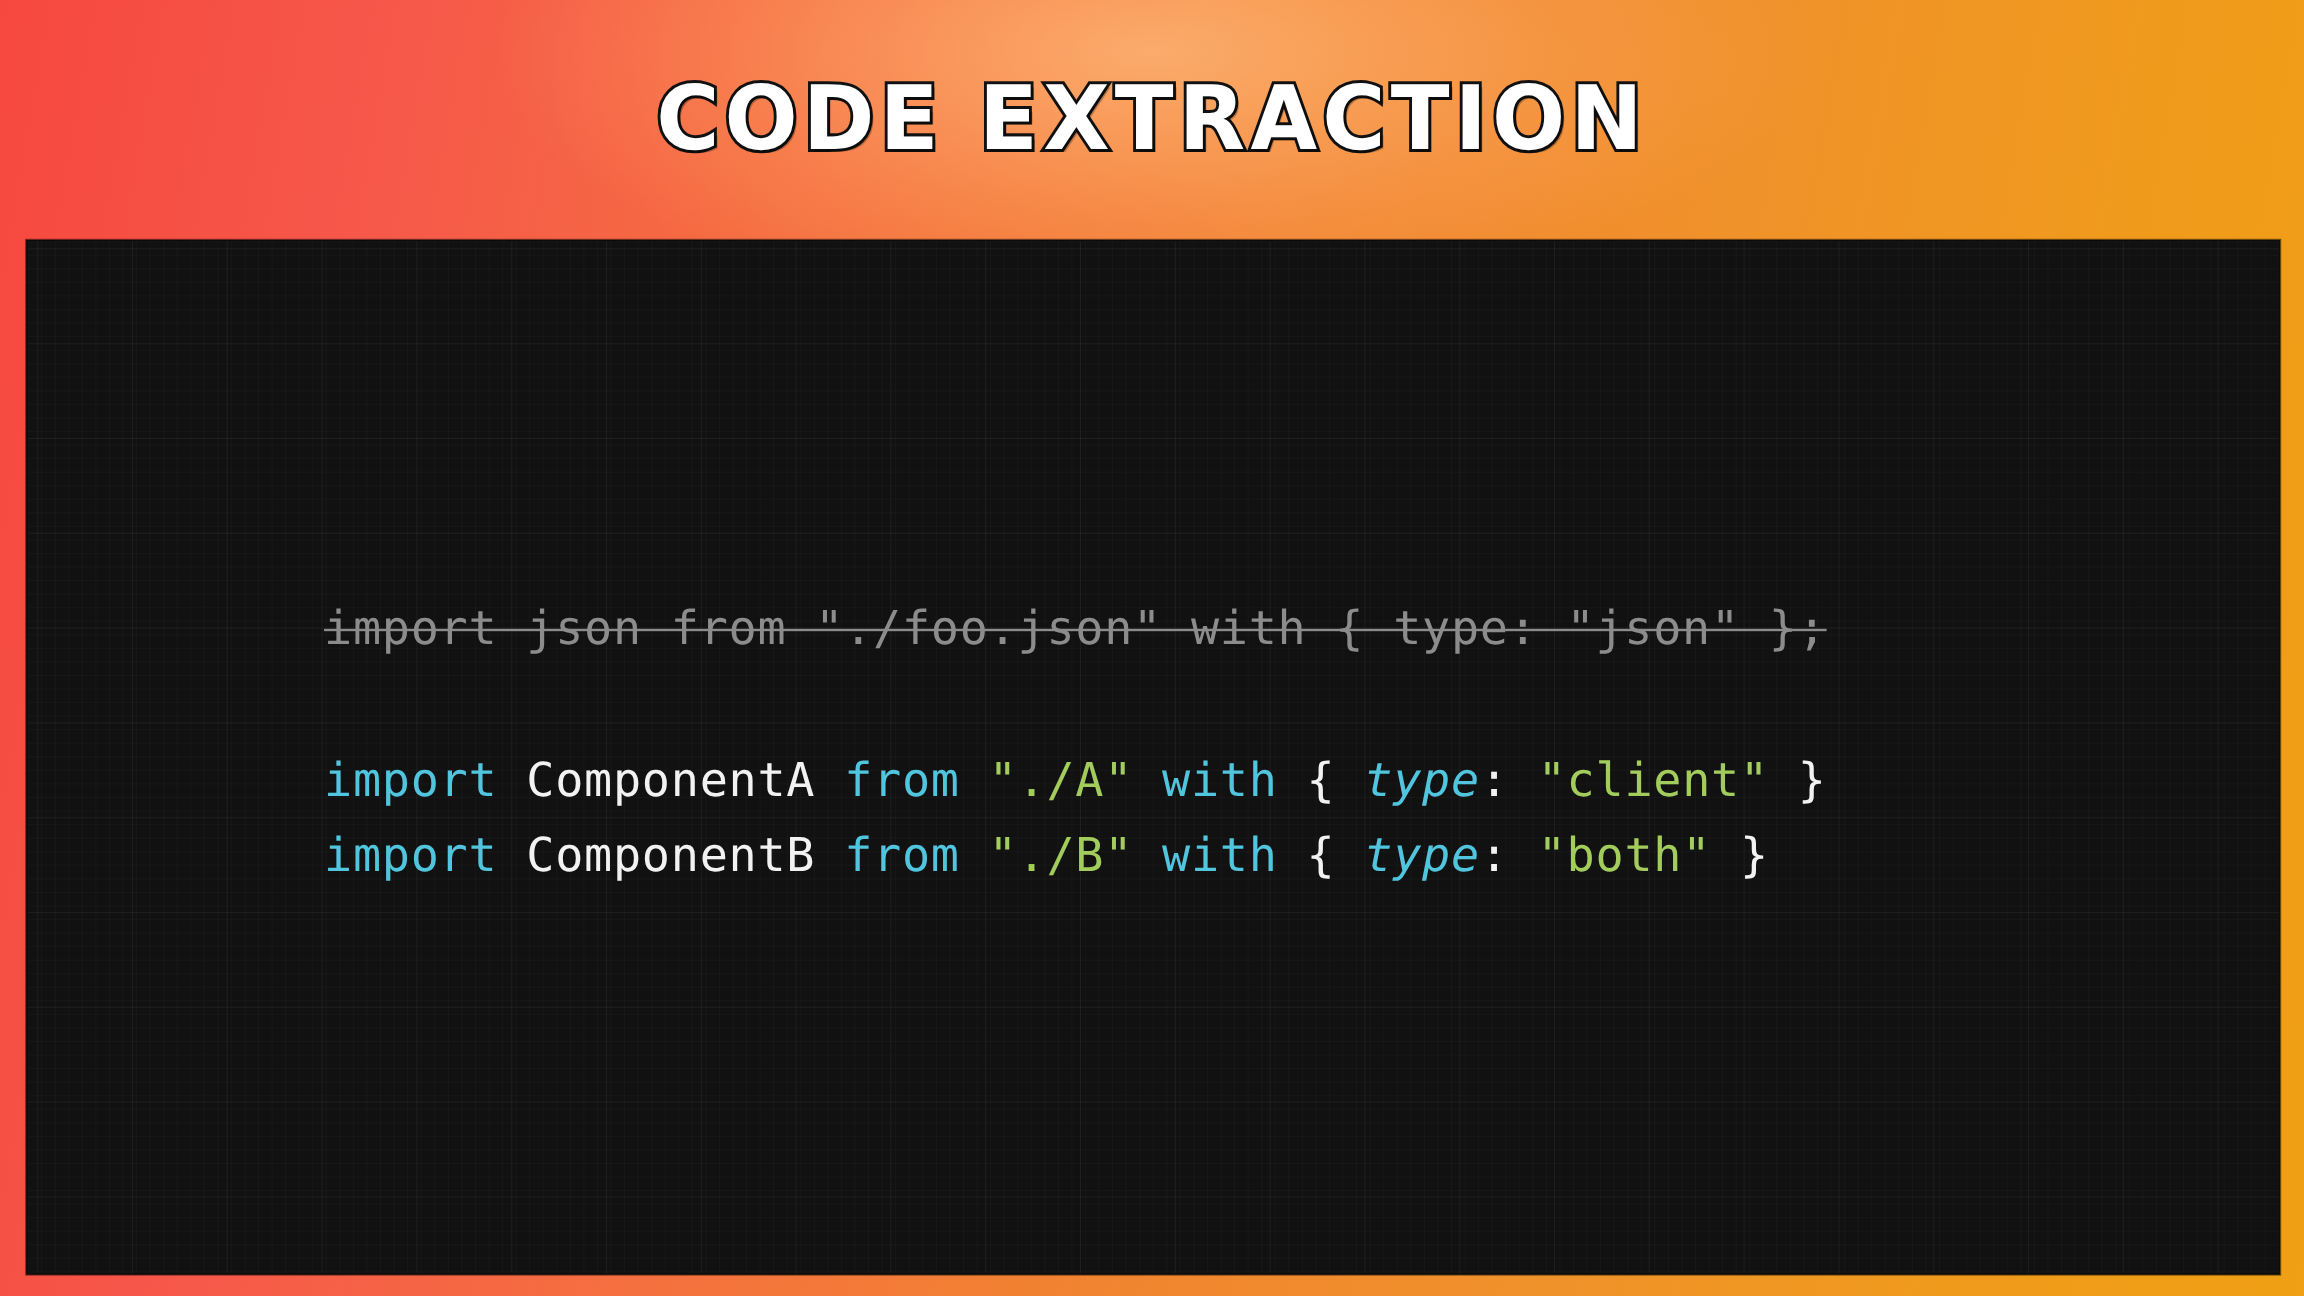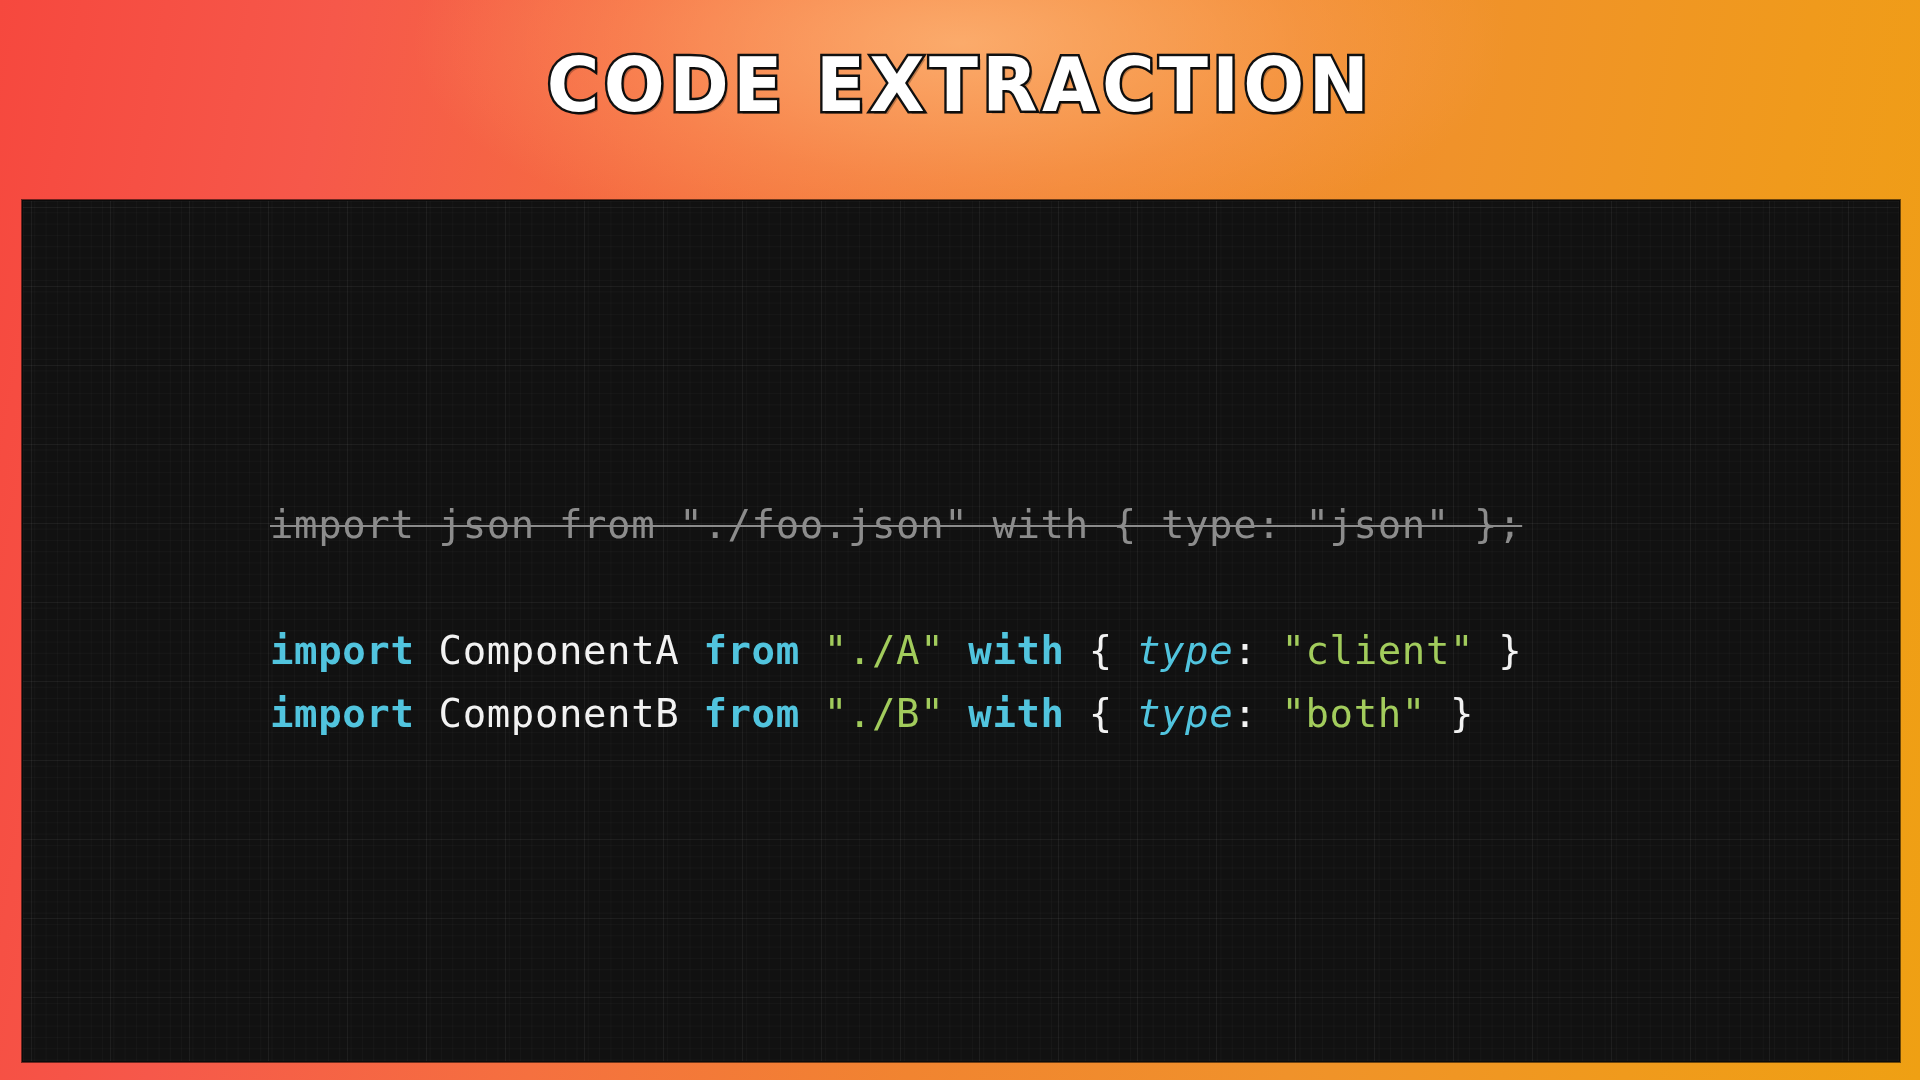--- a/index.html
+++ b/index.html
@@ -16,21 +16,21 @@
   }
 
   
   #title-bar {
     position:absolute;
     top:0; left:0; right:0;
     height:196px;
     display:flex;
     align-items:flex-start;
     justify-content:center;
-    padding-top:48px;
+    padding-top:62px;
     pointer-events:none;
   }
   #page-title {
     font-family:"DejaVu Sans", sans-serif;
     font-size:74px;
     font-weight:bold;
     line-height:1;
     color:#FFFFFF;
     letter-spacing:4.5px;
     text-transform:uppercase;
@@ -79,21 +79,21 @@
     letter-spacing:0.6px;
   }
   .code-line { display:block; height:63px; }
   .code-line.blank { color:transparent; }
   .code-line.removed {
     color:#8C8C8C;
     text-decoration: line-through;
     text-decoration-thickness: 2px;
     text-decoration-color:#8C8C8C;
   }
-  .tok-kw  { color:#51C4DE;font-weight:bold; }
+  .tok-kw  { color:#51C4DE; }
   .tok-id  { color:#F2F2F2; }
   .tok-str { color:#A2CC5C; }
   .tok-pun { color:#F2F2F2; }
   .tok-key { color:#51C4DE;font-style:italic; }
 </style>
 </head>
 <body>
 
 <div id="title-bar">
   <h1 id="page-title">CODE EXTRACTION</h1>

